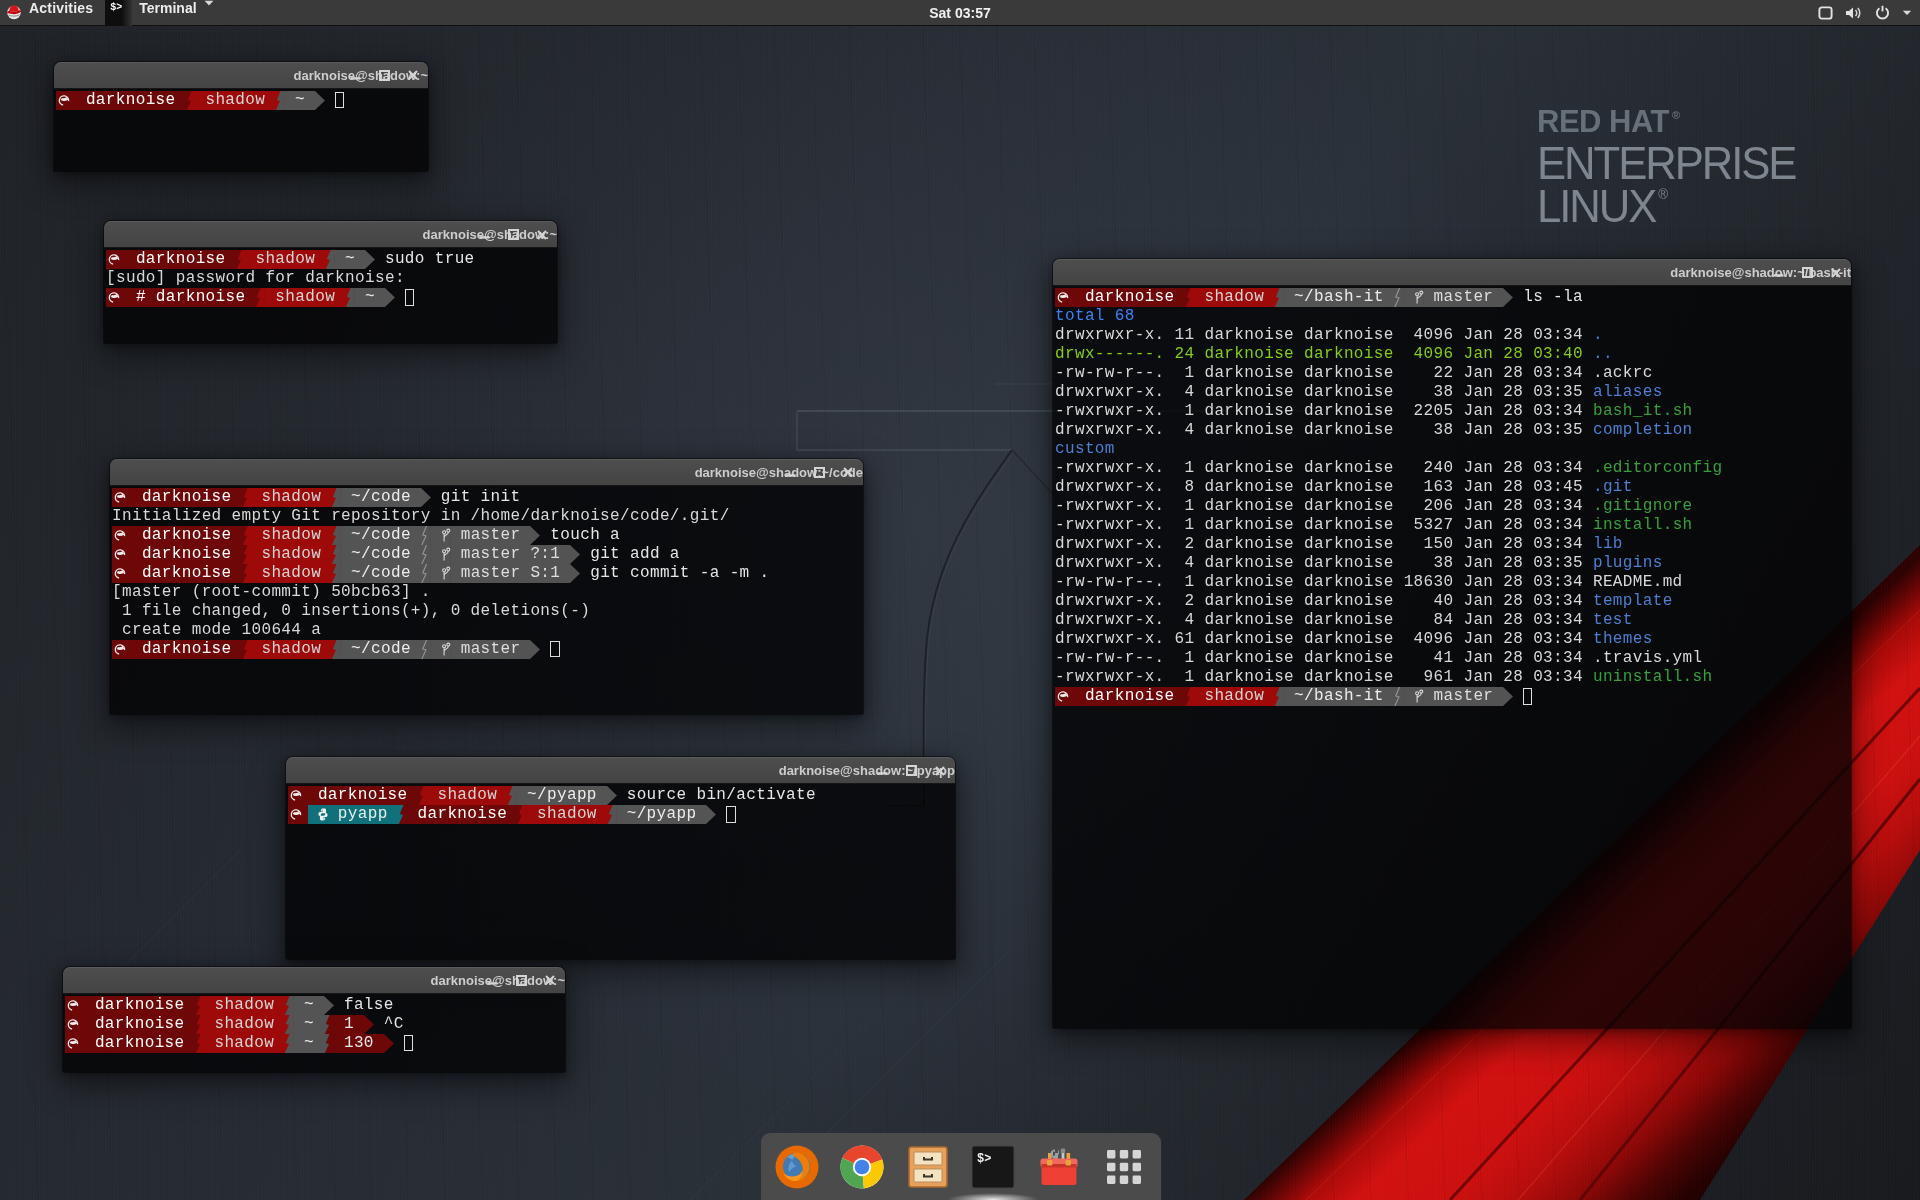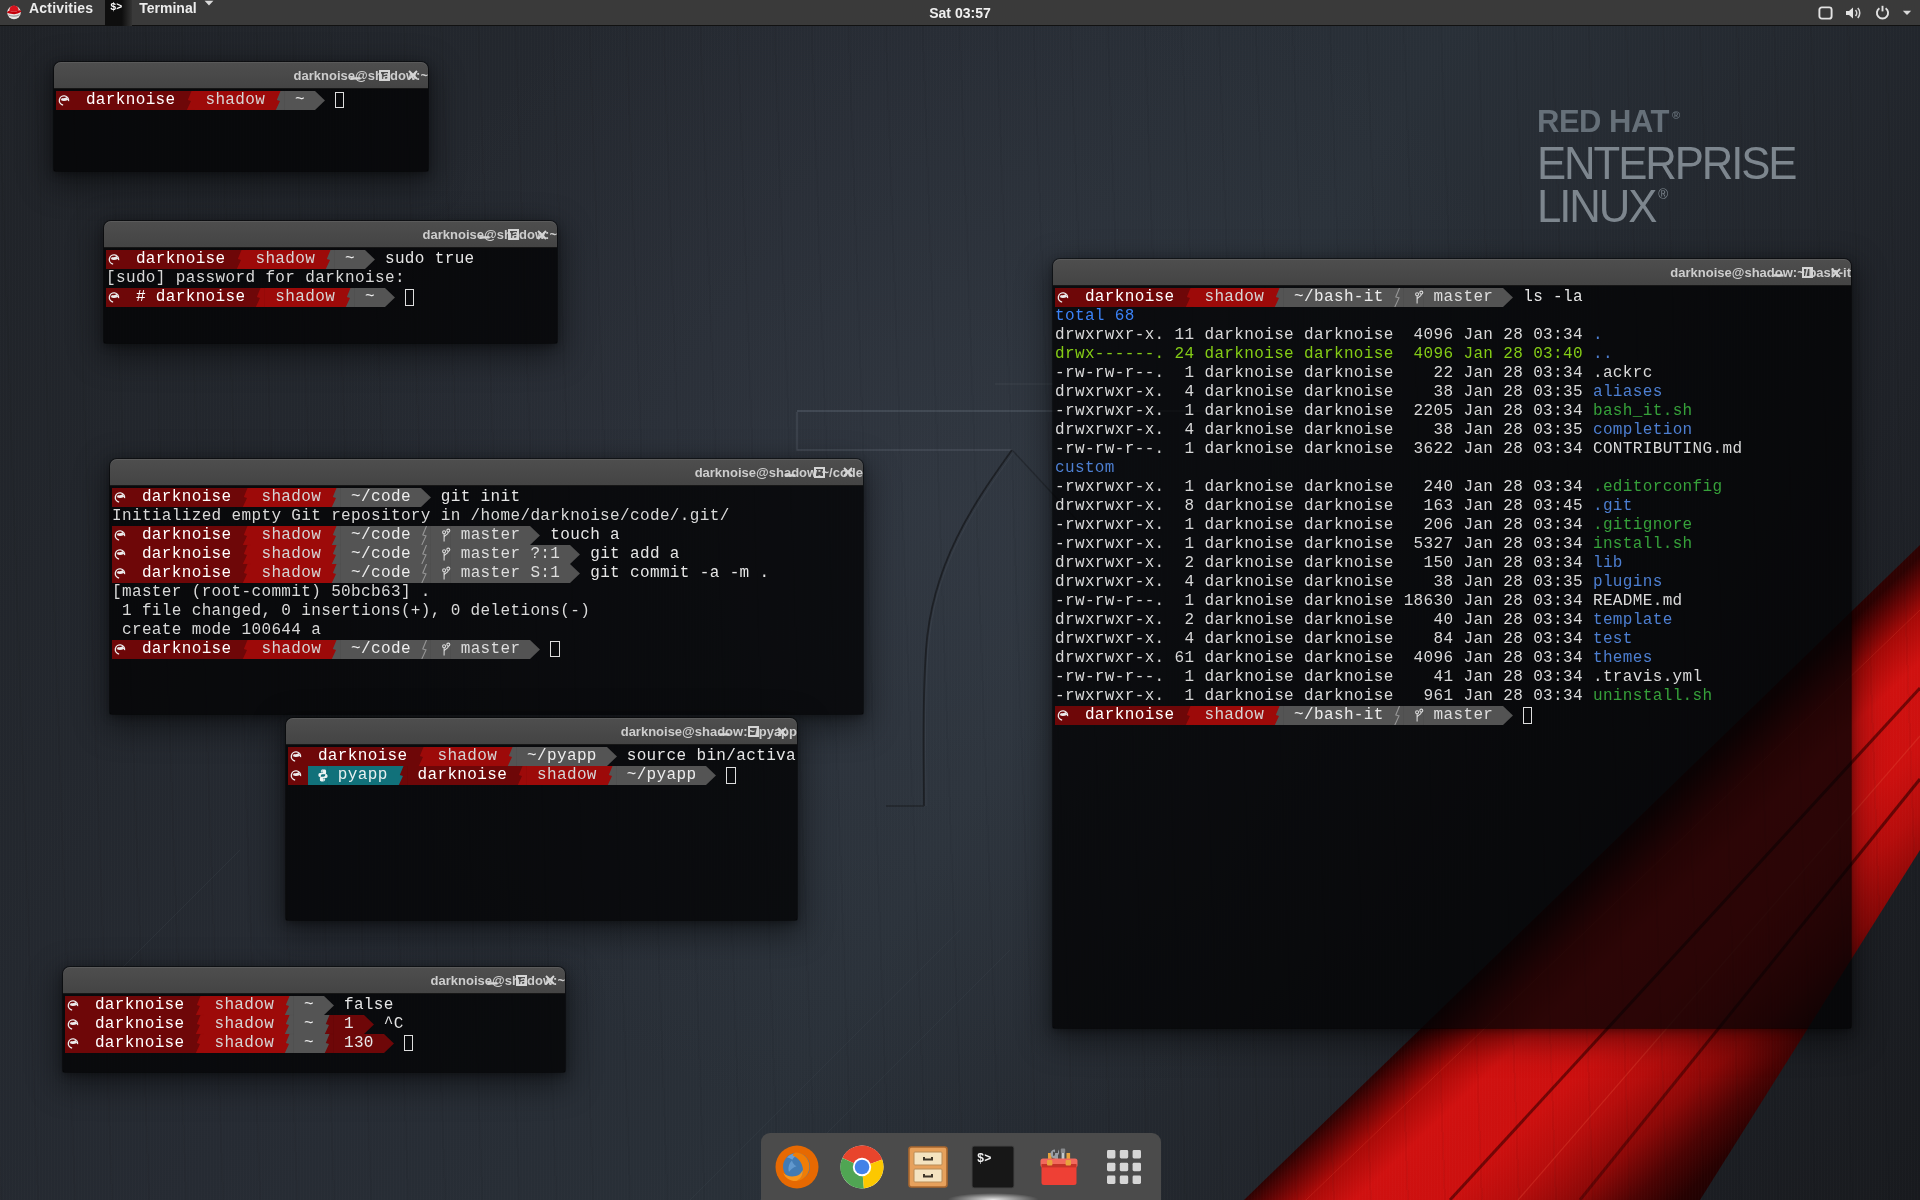--- a/index.html
+++ b/index.html
@@ -429,21 +429,21 @@
         </svg>
         <span class="s" style="background:#535353;color:#dedede;"> master </span>
         <svg class="d" width="9.96" height="19" viewBox="0 0 9.96 19">
           <path d="M0 0 L9.96 9.5 L0 19 Z" fill="#535353"></path>
         </svg>
         <span class="s" style="color:#d9d9d9"> </span>
         <span class="cur"></span>
       </div>
     </div>
   </div>
-<div class="win" style="left:286px;top:718px;width:511px;height:202px">
+<div class="win" style="left:286px;top:757px;width:669px;height:202px">
     <div class="tb"><span class="tt">darknoise@shadow:~/pyapp</span><span class="wb">
         <svg width="11" height="11" viewBox="0 0 11 11">
           <rect x="0.5" y="7.2" width="10" height="2.4" fill="#d4d4d4"></rect>
         </svg>
         <svg width="11" height="11" viewBox="0 0 11 11">
           <rect x="1" y="1" width="9" height="9" fill="none" stroke="#d4d4d4" stroke-width="2"></rect>
         </svg>
         <svg width="10" height="10" viewBox="0 0 10 10">
           <path d="M1 1 L9 9 M9 1 L1 9" stroke="#d4d4d4" stroke-width="2"></path>
         </svg>
@@ -658,23 +658,20 @@
         <span class="s" style="color:#d9d9d9">drwxrwxr-x.  4 darknoise darknoise    38 Jan 28 03:35 </span>
         <span class="s" style="color:#4d7fd2">aliases</span>
       </div>
       <div class="r">
         <span class="s" style="color:#d9d9d9">-rwxrwxr-x.  1 darknoise darknoise  2205 Jan 28 03:34 </span>
         <span class="s" style="color:#36a13a">bash_it.sh</span>
       </div>
       <div class="r">
         <span class="s" style="color:#d9d9d9">drwxrwxr-x.  4 darknoise darknoise    38 Jan 28 03:35 </span>
         <span class="s" style="color:#4d7fd2">completion</span>
-      </div>
-      <div class="r">
-        <span class="s" style="color:#d9d9d9">-rw-rw-r--.  1 darknoise darknoise  3622 Jan 28 03:34 CONTRIBUTING.md</span>
       </div>
       <div class="r">
         <span class="s" style="color:#4d7fd2">custom</span>
       </div>
       <div class="r">
         <span class="s" style="color:#d9d9d9">-rwxrwxr-x.  1 darknoise darknoise   240 Jan 28 03:34 </span>
         <span class="s" style="color:#36a13a">.editorconfig</span>
       </div>
       <div class="r">
         <span class="s" style="color:#d9d9d9">drwxrwxr-x.  8 darknoise darknoise   163 Jan 28 03:45 </span>

